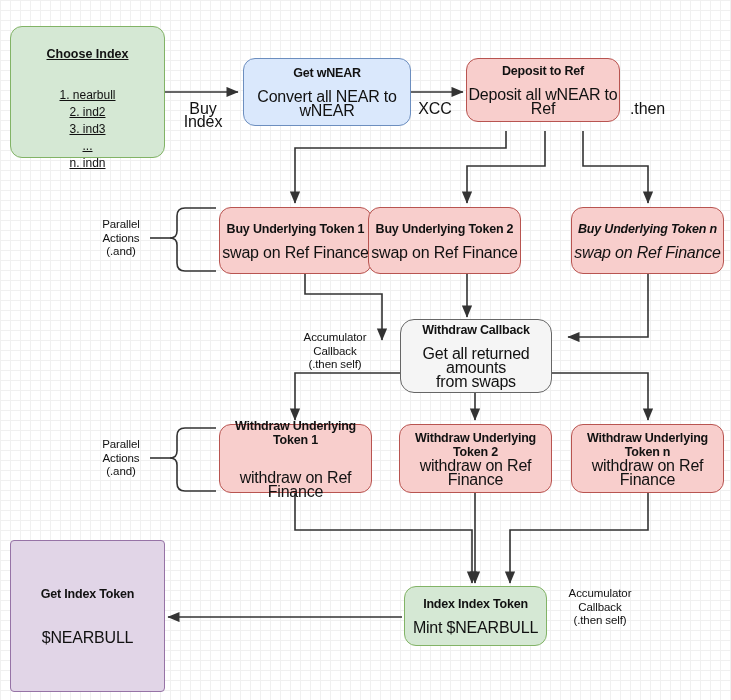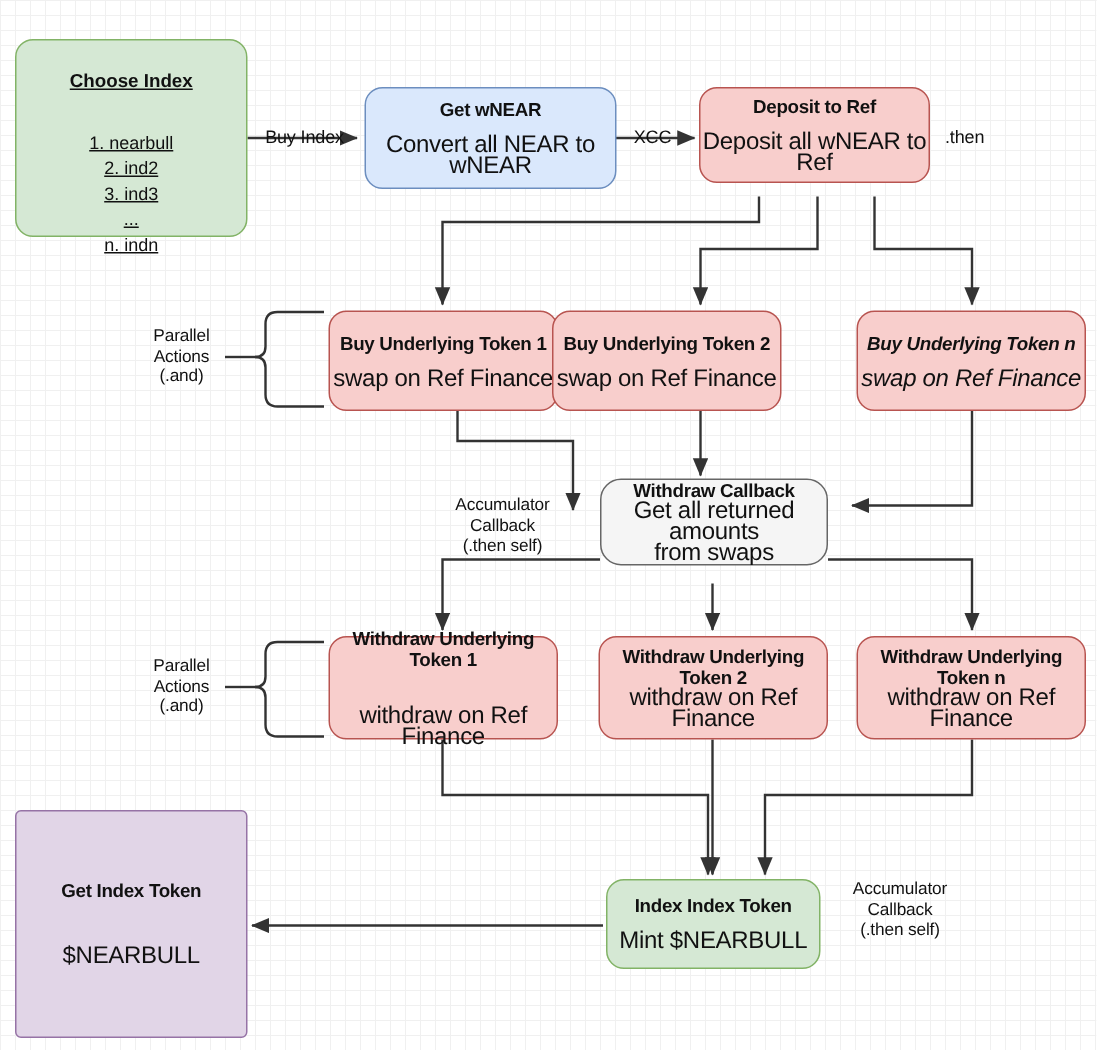--- a/index.html
+++ b/index.html
@@ -68,28 +68,29 @@
   .n-grey {
     background: #f5f5f5;
     border: 1.2px solid #666666;
   }
   .n-purple {
     background: #e1d5e7;
     border: 1.2px solid #9673a6;
   }
   .edge-label {
     position: absolute;
-    font-size: 12px;
+    font-size: 16px;
     line-height: 13px;
     color: #111111;
     text-align: center;
     white-space: pre-line;
     font-family: "Liberation Sans", sans-serif;
     z-index: 4;
     letter-spacing: -0.1px;
+    margin-top: 17px;
   }
   .side-label {
     position: absolute;
     font-size: 11.5px;
     line-height: 13.5px;
     color: #111111;
     text-align: center;
     white-space: pre-line;
     font-family: "Liberation Sans", sans-serif;
     z-index: 4;
@@ -192,21 +193,21 @@
     <div class="stack-gap"></div>
     <div class="sub">swap on Ref Finance</div>
   </div>
 
   <div class="node n-red" style="left:571px; top:207px; width:153px; height:67px;font-style:italic;">
     <div class="ttl">Buy Underlying Token n</div>
     <div class="stack-gap"></div>
     <div class="sub">swap on Ref Finance</div>
   </div>
 
-  <div class="node n-grey" style="left:400px; top:319px; width:152px; height:58px; border-radius:14px;">
+  <div class="node n-grey" style="left:400px; top:319px; width:152px; height:74px; border-radius:14px;">
     <div class="ttl">Withdraw Callback</div>
     <div class="stack-gap"></div>
     <div class="sub" style="white-space:pre-line;">Get all returned amounts
 from swaps</div>
   </div>
 
   <div class="node n-red" style="left:219px; top:424px; width:153px; height:69px;gap:24px;">
     <div class="ttl">Withdraw Underlying Token 1</div>
     <div class="sub">withdraw on Ref Finance</div>
   </div>

